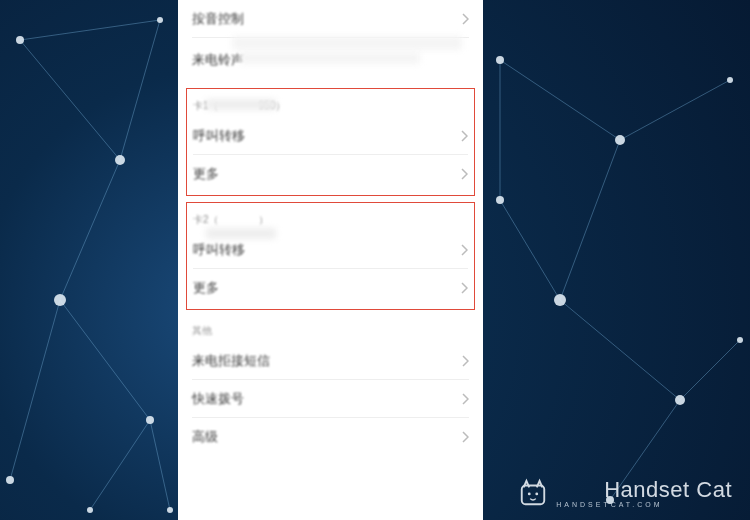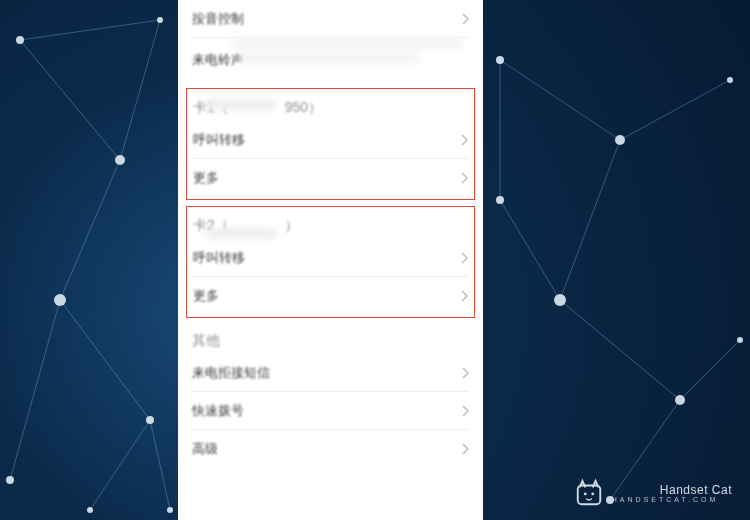--- a/index.html
+++ b/index.html
@@ -26,21 +26,21 @@
     height: 38px;
     border-bottom: 1px solid #eeeeee;
     cursor: pointer;
   }
   .row:last-child { border-bottom: none; }
   .row .label {
     font-size: 13px; color: #3a3a3a;
     filter: blur(1.2px);
   }
   .section-title {
-    font-size: 14px; color: #909090;
+    font-size: 10px; color: #909090;
     padding: 10px 0 4px 0;
     filter: blur(1.2px);
   }
   .section-title.clear { filter: none; }
   .chev { color: #bcbcbc; flex: 0 0 auto; }
   .chev svg { display: block; }
   .blurblock {
     position: absolute;
     background: #f5f5f5;
     filter: blur(3px);
@@ -50,21 +50,21 @@
   .ringtone-blur2 { left: 240px; top: 52px; width: 180px; height: 12px; }
   .sim1-blur { left: 206px; top: 99px; width: 70px; height: 11px; background:#eee; }
   .sim2-blur { left: 206px; top: 228px; width: 70px; height: 11px; background:#eee; }
   .watermark {
     position: absolute; right: 18px; bottom: 12px;
     display: flex; align-items: center; gap: 8px;
     color: #e8eef4; opacity: 0.9;
     font-family: Arial, sans-serif;
   }
   .watermark .wm-text { display:flex; flex-direction:column; line-height:1; }
-  .watermark .wm1 { font-size: 12px; letter-spacing: 0.5px; margin-left: 48px; }
+  .watermark .wm1 { font-size: 22px; letter-spacing: 0.5px; margin-left: 48px; }
   .watermark .wm2 { font-size: 7px; letter-spacing: 3px; color:#c8d4e0; }
   .wm-icon { width:30px; height:30px; }
 </style>
 </head>
 <body>
 
 <div class="bg">
   <svg width="750" height="520" viewBox="0 0 750 520">
     <g stroke="#6aa0c8" stroke-width="1" opacity="0.45">
       <line x1="20" y1="40" x2="120" y2="160"></line>

